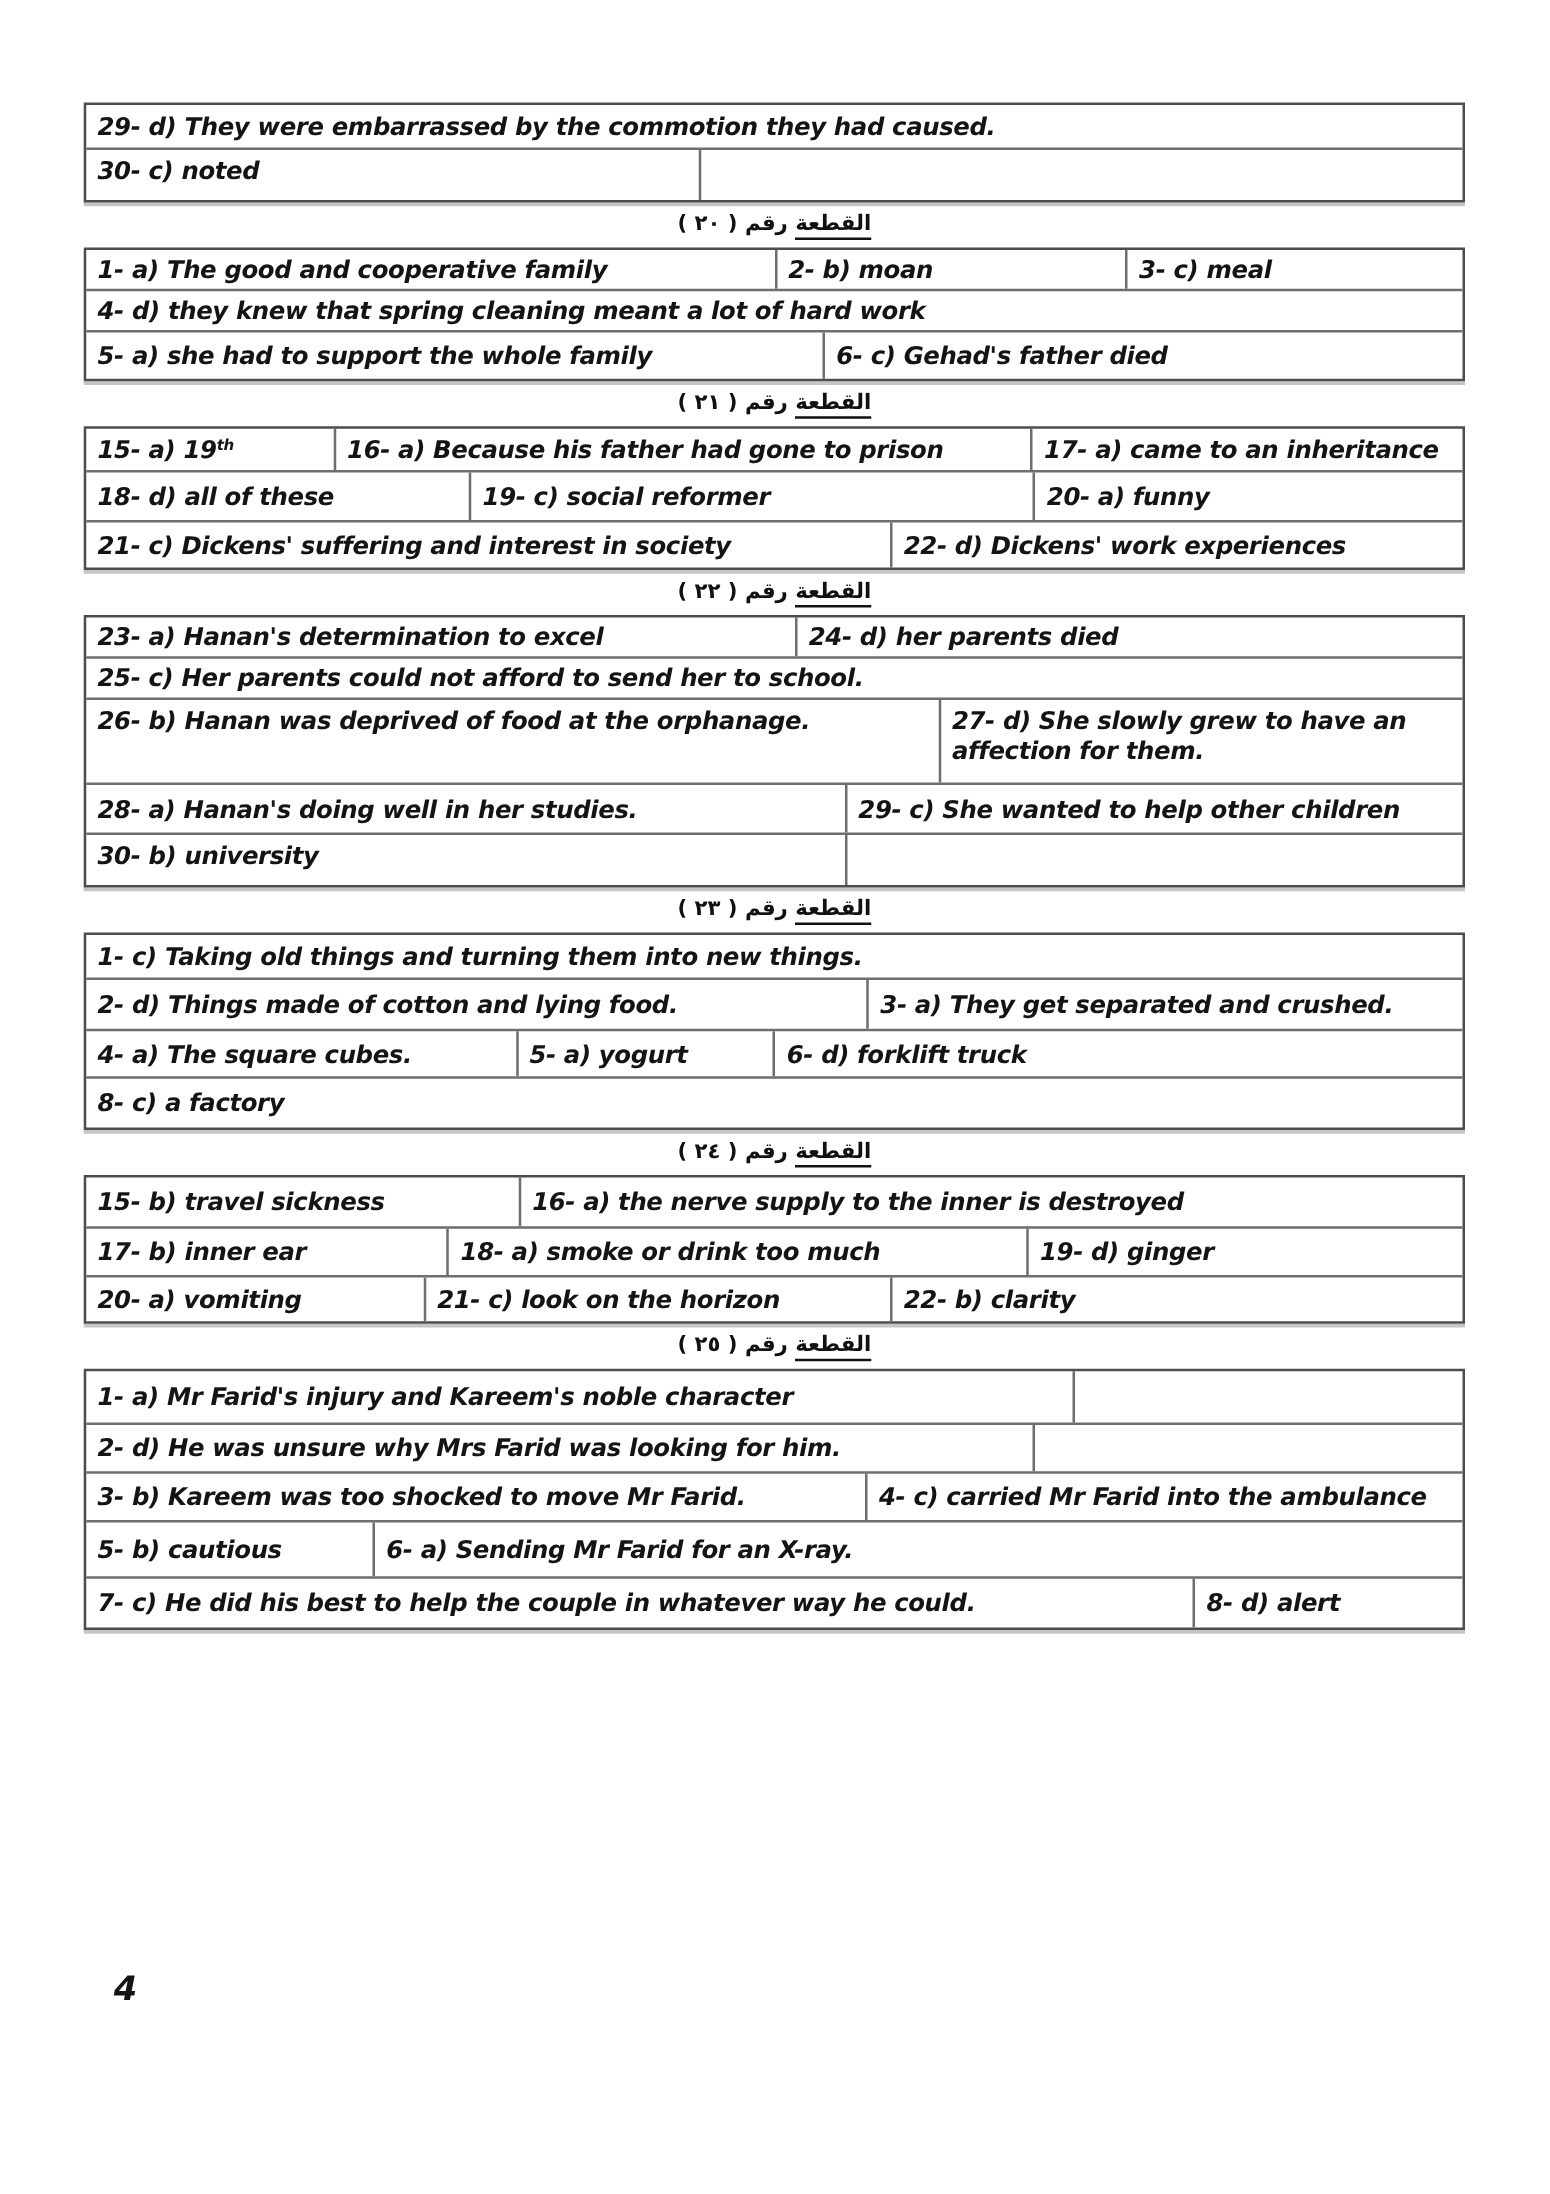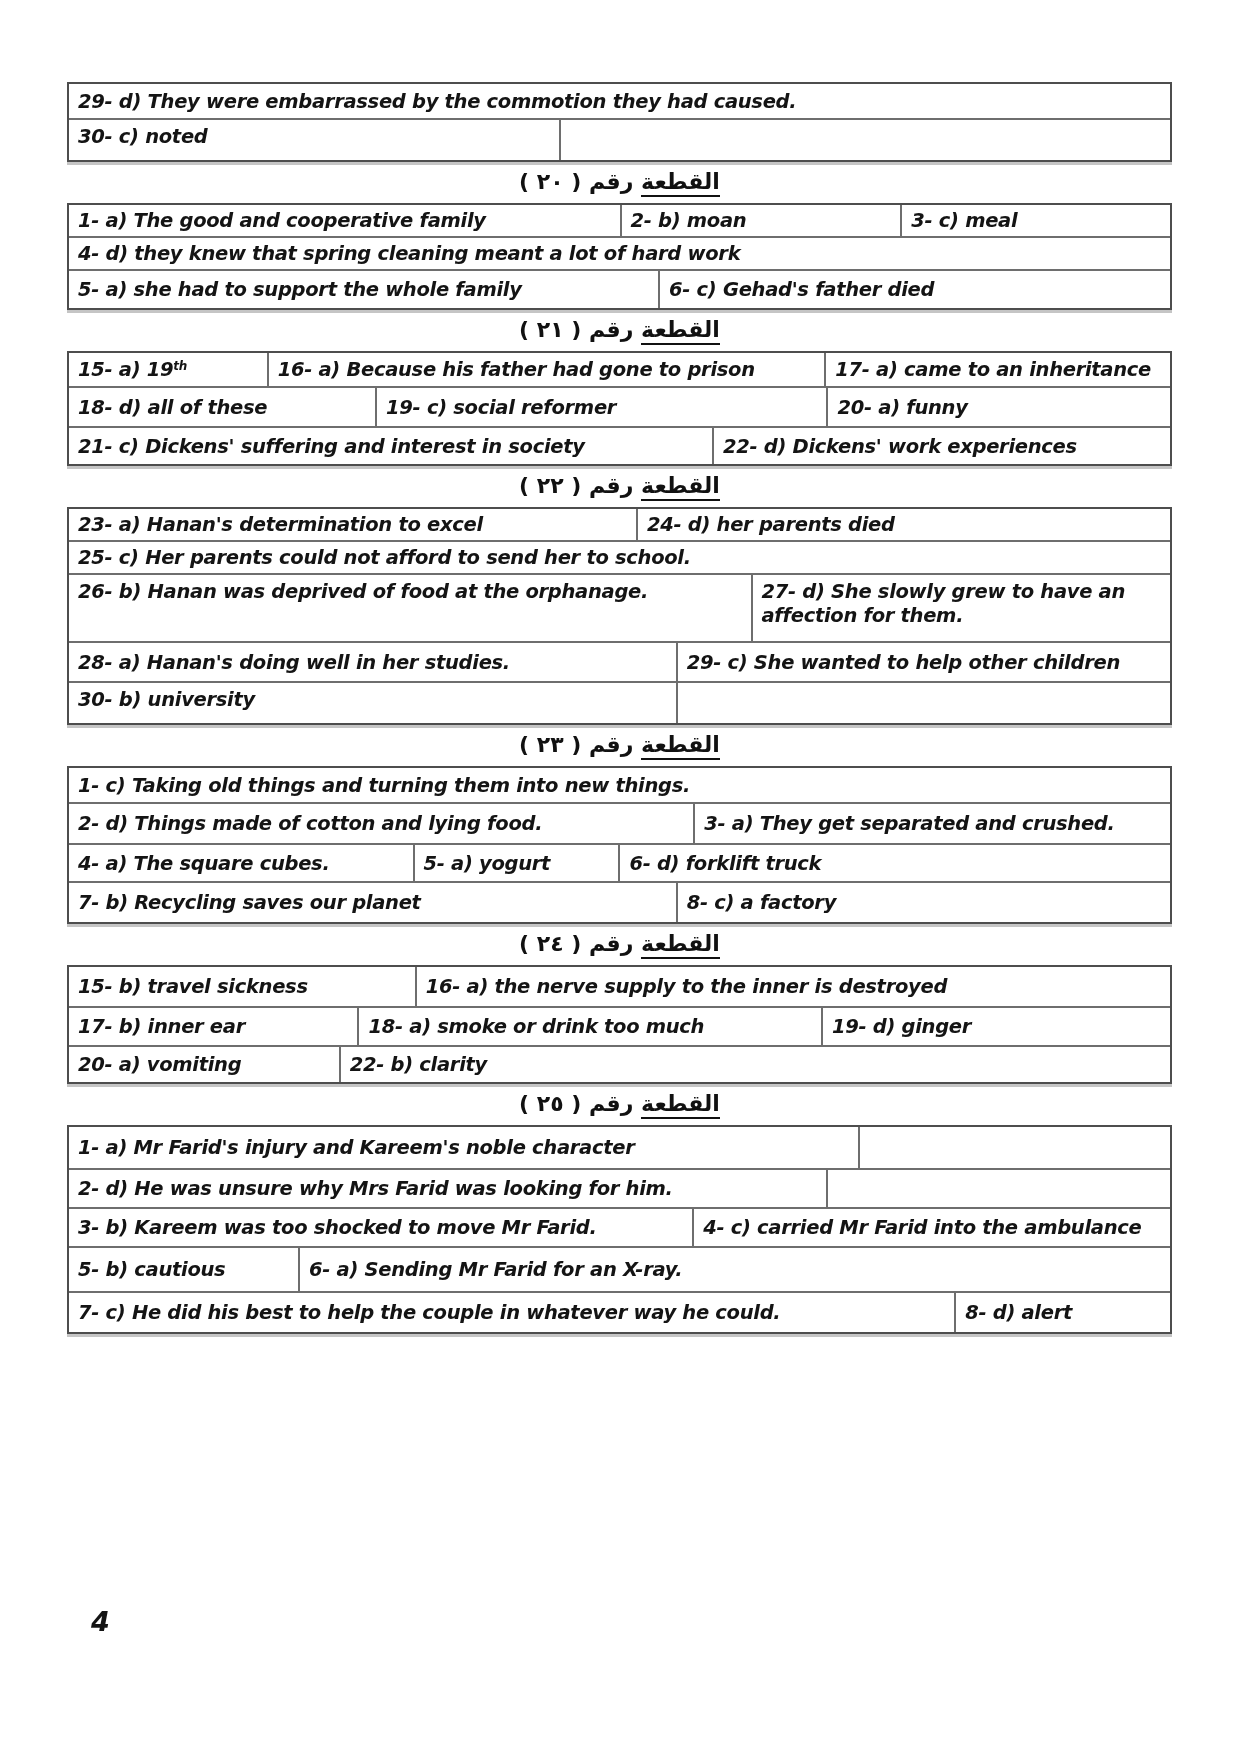--- a/index.html
+++ b/index.html
@@ -38,21 +38,21 @@
   }
   .row.top .cell { align-items: flex-start; padding-top: 5px; }
   .cell + .cell { border-left: 2px solid #6e6e6e; }
   .cell.last { flex: 1; }
   .cell.wrap { white-space: normal; line-height: 1.25; }
   .cell sup { font-size: 12px; margin-top: -8px; }
   .passage-header {
     text-align: center;
     direction: rtl;
     font-weight: bold;
-    font-size: 22px;
+    font-size: 17px;
     color: #111;
     margin: 7px 0 9px 0;
     font-family: "DejaVu Sans", sans-serif;
   }
   .passage-header .u { border-bottom: 2px solid #111; padding-bottom: 1px; }
   .page-number {
     margin: 272px 0 0 24px;
     font-style: italic;
     font-weight: bold;
     font-size: 27px;
@@ -145,39 +145,39 @@
     <div class="row" style="min-height:41px">
       <div class="cell" style="width:56.7%">2- d) Things made of cotton and lying food.</div>
       <div class="cell last">3-  a) They get separated and crushed.</div>
     </div>
     <div class="row" style="min-height:38px">
       <div class="cell" style="width:31.2%">4-  a) The square cubes.</div>
       <div class="cell" style="width:18.7%">5-  a) yogurt</div>
       <div class="cell last">6-  d) forklift truck</div>
     </div>
     <div class="row" style="min-height:41px">
-      <div class="cell" style="width:55.1%">7-  b) Recycling saves our planet</div>
       <div class="cell last">8-  c) a factory</div>
     </div>
   </div>
 
   <div class="passage-header"><span class="u">القطعة</span> <span>رقم ( ٢٤ )</span></div>
 
   <div class="atable">
     <div class="row" style="min-height:39px">
       <div class="cell" style="width:31.4%">15-  b) travel sickness</div>
       <div class="cell last">16-  a) the nerve supply to the inner is destroyed</div>
     </div>
     <div class="row" style="min-height:39px">
       <div class="cell" style="width:26.2%">17-  b) inner ear</div>
       <div class="cell" style="width:42.1%">18-  a) smoke or drink too much</div>
       <div class="cell last">19-  d) ginger</div>
     </div>
     <div class="row" style="min-height:37px">
       <div class="cell" style="width:24.5%">20-  a) vomiting</div>
+      <div class="cell" style="width:33.9%">21-  c) look on the horizon</div>
       <div class="cell last">22-  b) clarity</div>
     </div>
   </div>
 
   <div class="passage-header"><span class="u">القطعة</span> <span>رقم ( ٢٥ )</span></div>
 
   <div class="atable">
     <div class="row" style="min-height:41px">
       <div class="cell" style="width:71.7%">1-  a) Mr Farid's injury and Kareem's noble character</div>
       <div class="cell last"></div>

